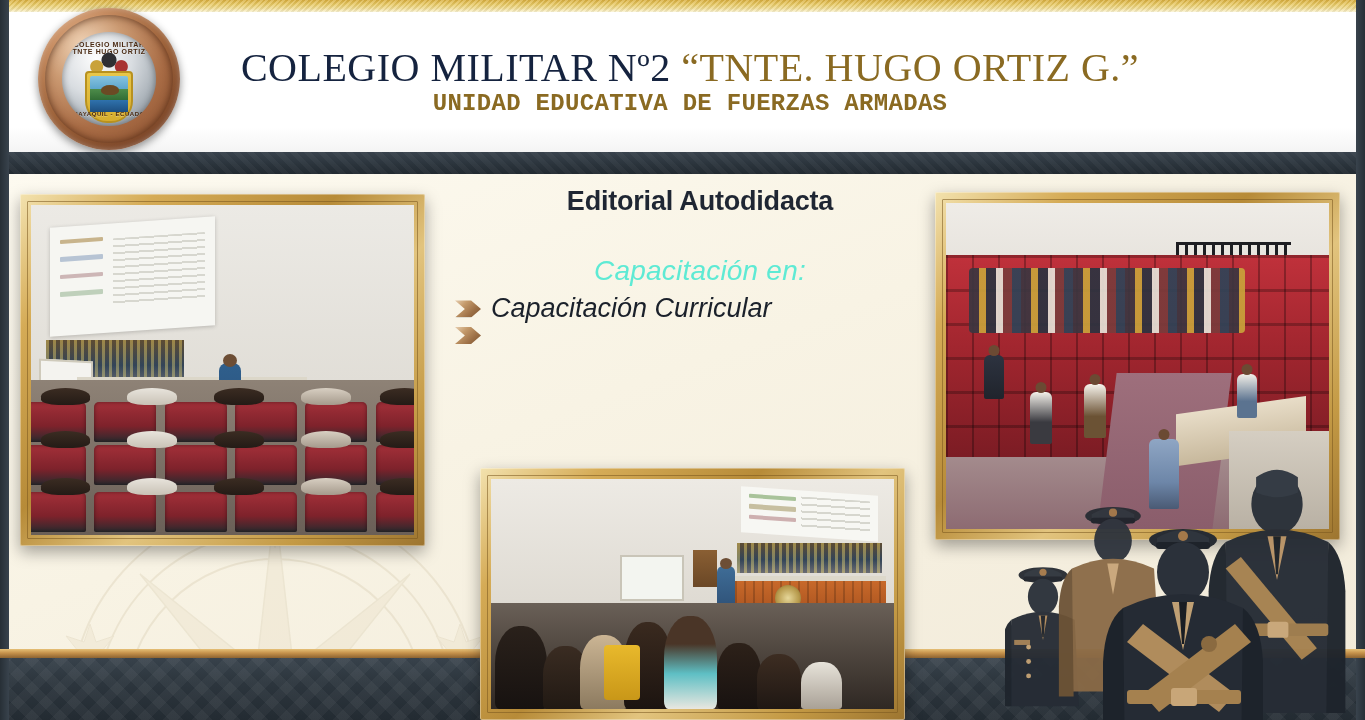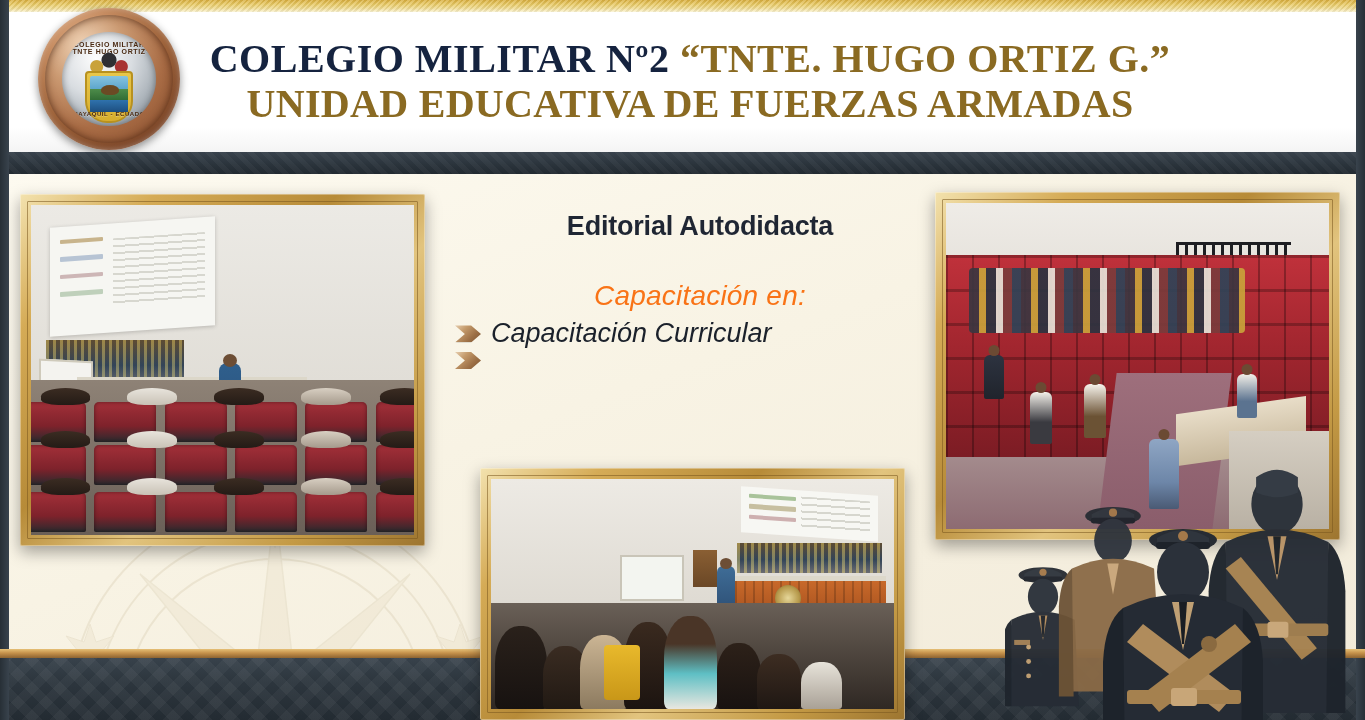--- a/index.html
+++ b/index.html
@@ -72,28 +72,28 @@
   }
   .crest .txt-top{top:9px;}
   .crest .txt-bot{bottom:9px;font-size:6px;}
 
   .titles{
     position:absolute;left:190px;right:175px;top:0;height:140px;
     display:flex;flex-direction:column;justify-content:center;align-items:center;
   }
   .title-1{
     font-family:"Liberation Serif", serif;
-    font-size:40px;font-weight:bold;letter-spacing:.5px;line-height:1.05;
+    font-size:40px;font-weight:normal;letter-spacing:.5px;line-height:1.05;
     white-space:nowrap;
   }
   .title-1 .navy{color:#15233f;}
   .title-1 .gold{color:#8a6a22;}
   .title-2{
-    font-family:Liberation Serif, serif;
-    font-size:40px;font-weight:bold;color:#8a6a22;letter-spacing:.3px;
+    font-family:Liberation Mono, monospace;
+    font-size:24px;font-weight:bold;color:#8a6a22;letter-spacing:.3px;
     line-height:1.1;white-space:nowrap;margin-top:2px;
   }
 
   .pub-logo{
     position:absolute;right:18px;top:10px;width:150px;height:128px;
     display:flex;flex-direction:column;align-items:center;justify-content:flex-start;
   }
   .cap{position:relative;width:74px;height:32px;margin-bottom:-2px;}
   .cap .board{
     position:absolute;left:0;top:4px;width:74px;height:18px;background:#1f3a5c;
@@ -280,28 +280,28 @@
   .pc-heads span:nth-child(4){left:33%;width:12%;height:82%;background:linear-gradient(180deg,#3a2a1f,#1c1410);}
   .pc-heads span:nth-child(5){left:43%;width:13%;height:88%;background:linear-gradient(180deg,#4a3527 30%,#5ebfc4 62%,#e9e7e0 100%);}
   .pc-heads span:nth-child(6){left:56%;width:11%;height:62%;background:linear-gradient(180deg,#2d2119,#181210);}
   .pc-heads span:nth-child(7){left:66%;width:11%;height:52%;background:linear-gradient(180deg,#3d2d22,#1f1713);}
   .pc-heads span:nth-child(8){left:77%;width:10%;height:44%;background:linear-gradient(180deg,#e7e3da,#a9a196);}
   .pc-yellow{position:absolute;left:28%;bottom:4%;width:9%;height:24%;background:linear-gradient(180deg,#e8b92c,#c99718);border-radius:4px;}
 
   
   .textblock{
     position:absolute;left:455px;top:186px;width:490px;
-    text-align:center;z-index:4;margin-top:25px;
+    text-align:center;z-index:4;
   }
   .heading{
     font-size:27px;font-weight:bold;color:#1f2633;letter-spacing:-.2px;
     margin:0 0 38px 0;
   }
   .subheading{
-    font-size:28px;font-style:italic;color:#f97316;margin:0 0 4px 0;
+    font-size:28px;font-style:italic;color:#5eead4;margin:0 0 4px 0;
     letter-spacing:.2px;
   }
   .bullets{list-style:none;margin:0;padding:0;text-align:left;}
   .bullets li{
     display:flex;align-items:center;gap:10px;
     font-size:27px;font-style:italic;color:#1b212b;
     line-height:1.33;white-space:nowrap;
   }
   .arrow{
     position:relative;flex:0 0 auto;width:26px;height:17px;

